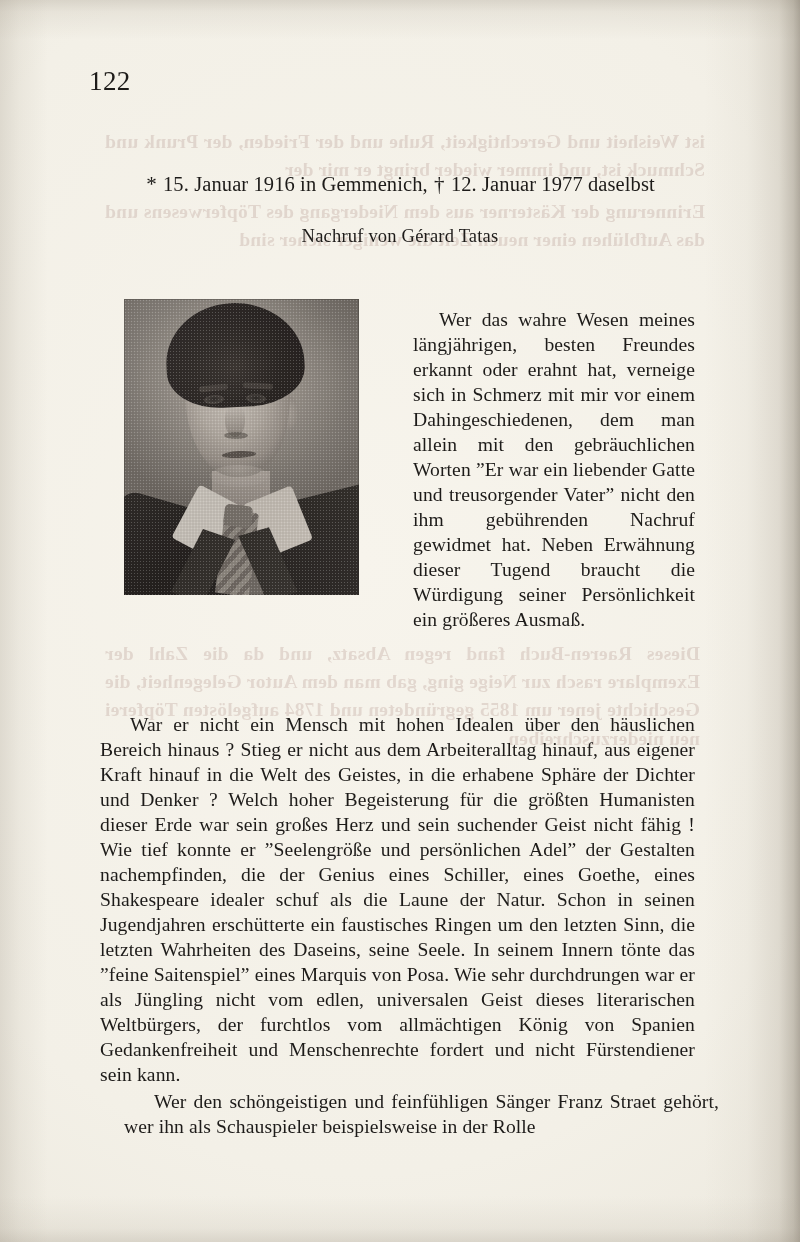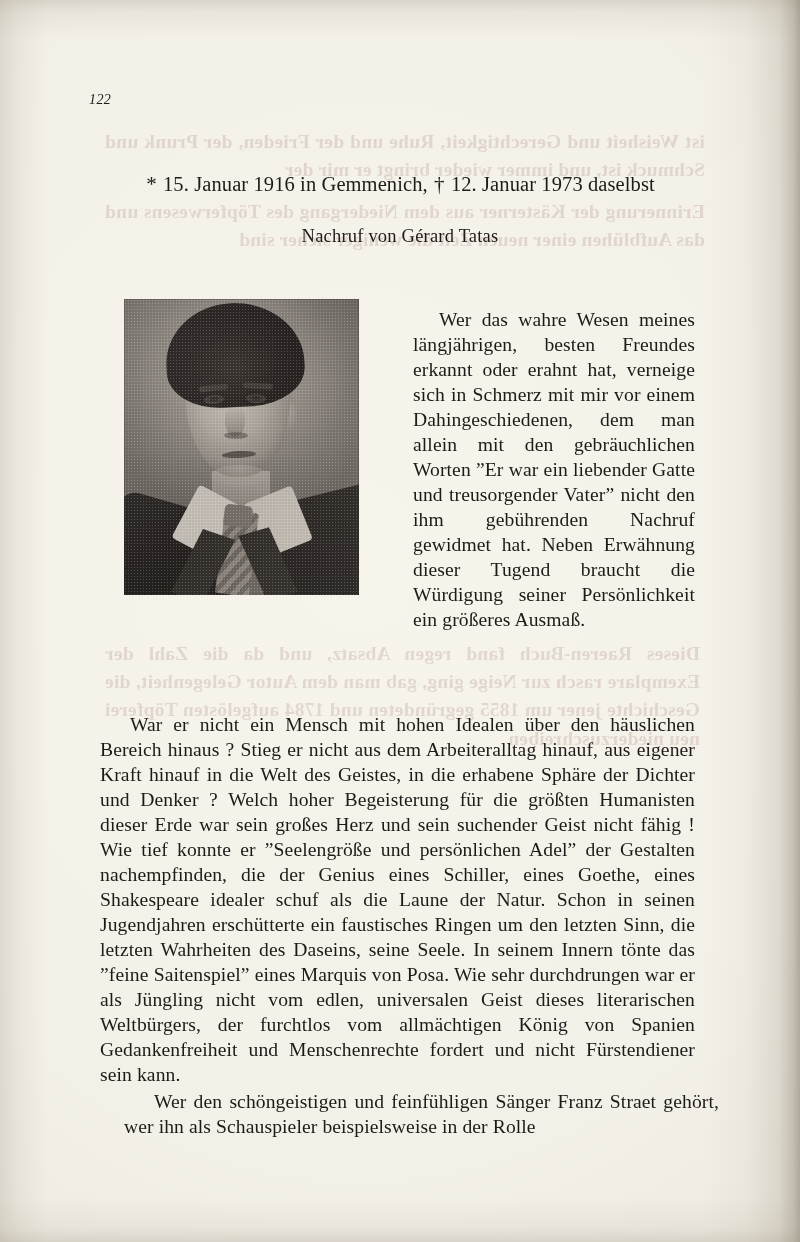--- a/index.html
+++ b/index.html
@@ -91,24 +91,23 @@
   #content {
     position: absolute;
     left: 0; top: 0;
     width: 800px;
     height: 1242px;
   }
 
   #folio {
     position: absolute;
     left: 89px;
-    top: 92px;
-    font-size: 14px;
+    top: 66px;
+    font-size: 27px;
     letter-spacing: 0.4px;
-    font-style: italic;
   }
 
   #headline {
     position: absolute;
     left: 0; right: 0;
     top: 100px;
     text-align: center;
     font-size: 30px;
     font-weight: 700;
     letter-spacing: 0.3px;
@@ -302,21 +301,21 @@
 
   <div id="content">
 
     <div id="folio">122</div>
 
 
     <div id="dateline">
       <span class="sym">*</span>
       <span>15. Januar 1916 in Gemmenich,</span>
       <span class="sym">†</span>
-      <span>12. Januar 1973 daselbst</span>
+      <span>12. Januar 1977 daselbst</span>
     </div>
 
     <div id="byline">Nachruf von Gérard Tatas</div>
 
     <figure id="portrait">
       <div class="p-layer" id="p-jacket-l"></div>
       <div class="p-layer" id="p-jacket-r"></div>
       <div class="p-layer" id="p-neck"></div>
       <div class="p-layer" id="p-collar-l"></div>
       <div class="p-layer" id="p-collar-r"></div>

